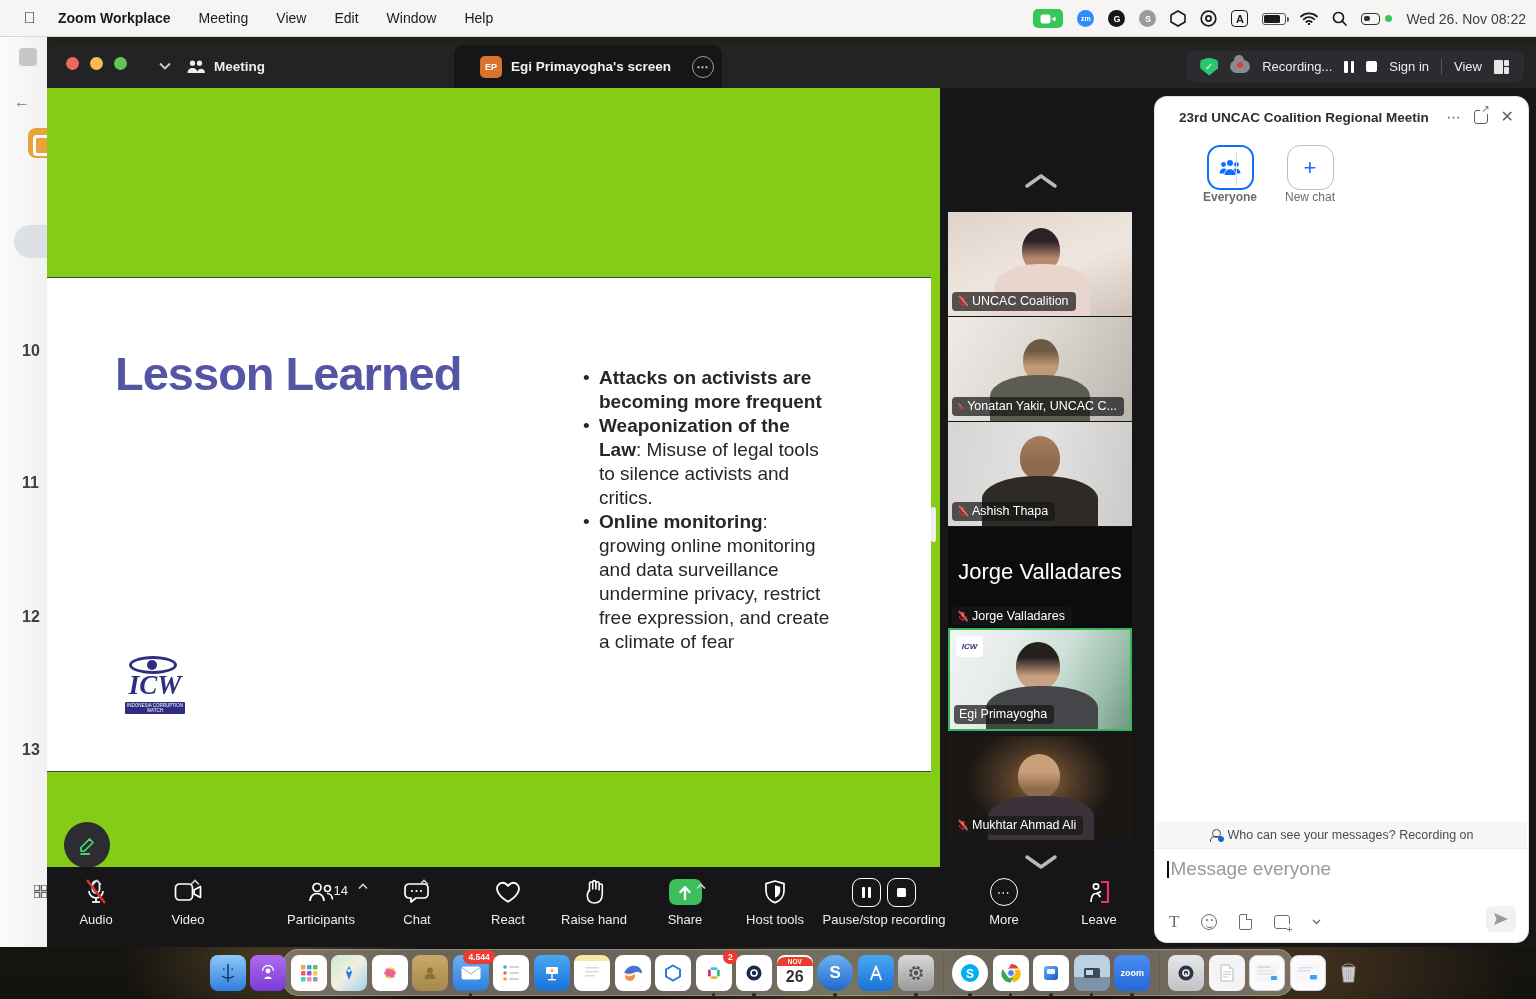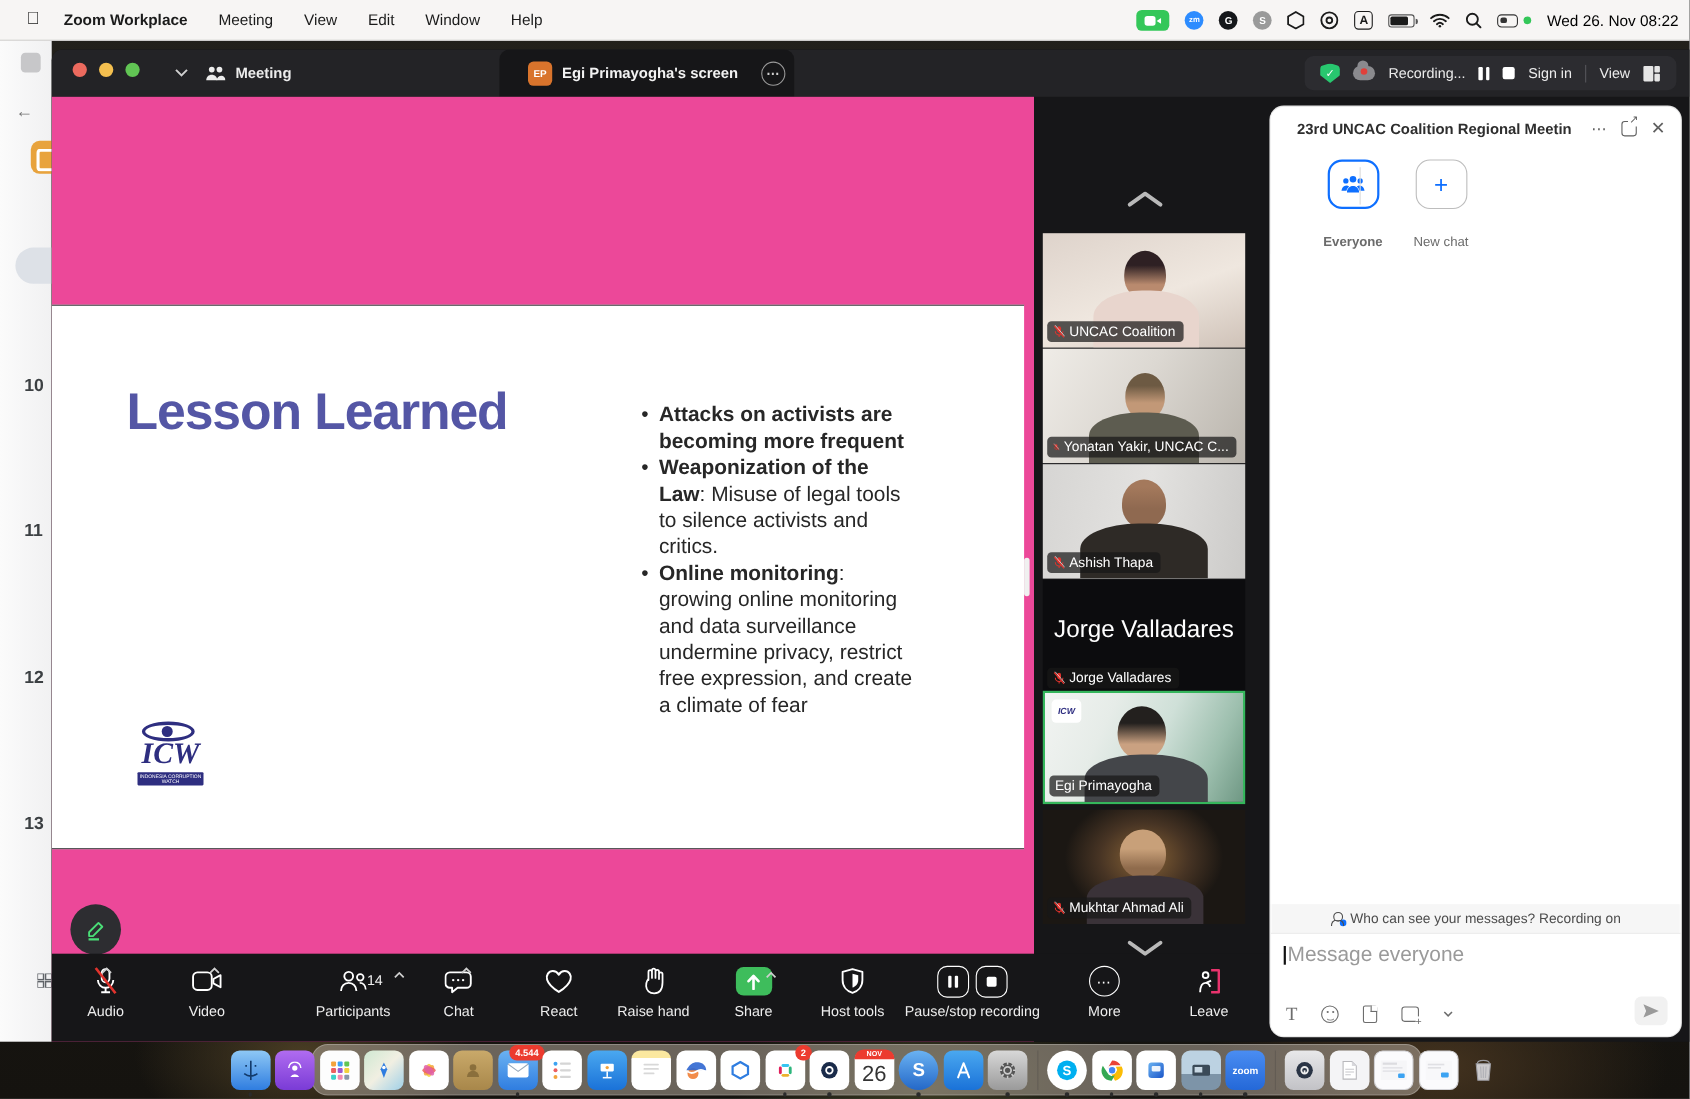--- a/index.html
+++ b/index.html
@@ -23,21 +23,21 @@
   .cam-pill { width:30px; height:19px; background:#34c759; border-radius:5px; display:flex; align-items:center; justify-content:center; }
   .cam-pill svg { display:block; }
   .circ { width:17px; height:17px; border-radius:50%; color:#fff; font-size:9px; font-weight:bold; display:flex; align-items:center; justify-content:center; }
   .abox { width:17px; height:17px; border:1.7px solid #1b1b1b; border-radius:4px; font-size:11px; font-weight:bold; display:flex; align-items:center; justify-content:center; }
   .batt { width:24px; height:12px; border:1.5px solid #555; border-radius:3px; position:relative; }
   .batt::after { content:""; position:absolute; right:-4px; top:3px; width:2.5px; height:5px; background:#555; border-radius:0 2px 2px 0; }
   .batt .fill { position:absolute; left:1px; top:1px; bottom:1px; width:70%; background:#1b1b1b; border-radius:1.5px; }
   .cc-pill { width:19px; height:12px; border:1.5px solid #333; border-radius:4px; position:relative; }
   .cc-pill::before { content:""; position:absolute; left:2px; top:2px; width:6px; height:5px; background:#333; border-radius:2px; }
   .green-dot { width:7px; height:7px; border-radius:50%; background:#34c759; margin-left:-9px; }
-  .clock { font-size:14px; color:#000000; }
+  .clock { font-size:14px; color:#404040; }
 
   
   .bgwin { left:0; top:37px; width:47px; height:910px; background:linear-gradient(90deg,#fbfbfb,#f1f1f2); }
   .bgwin .sq { position:absolute; left:19px; top:11px; width:18px; height:18px; background:#c7c7c9; border-radius:4px; }
   .bgwin .num { position:absolute; left:22px; font-size:16px; font-weight:bold; color:#3c4043; }
   .bgwin .grid-ic { position:absolute; left:34px; top:848px; width:13px; height:13px; color:#5f6368; }
   .yellow-chip { position:absolute; left:28px; top:91px; width:19px; height:30px; background:#e8a33d; border-radius:8px 0 0 8px; }
   .yellow-chip::after{ content:""; position:absolute; left:5px; top:7px; width:14px; height:15px; border:3px solid #fff; border-right:none; border-radius:4px 0 0 4px;}
   .gray-oval { position:absolute; left:14px; top:188px; width:33px; height:33px; background:#dde1e7; border-radius:17px 0 0 17px; }
   .backarrow { position:absolute; left:14px; top:56px; color:#757575; font-size:16px; }
@@ -55,21 +55,21 @@
   .cloud-rec { position:relative; width:20px; height:13px; background:#8a8a8e; border-radius:8px; }
   .cloud-rec::before { content:""; position:absolute; left:4px; top:-5px; width:10px; height:10px; background:#8a8a8e; border-radius:50%; }
   .cloud-rec::after { content:""; position:absolute; left:7px; top:2px; width:6px; height:6px; background:#e0403a; border-radius:50%; }
   .rec-pause { display:flex; gap:3px; } .rec-pause i { width:3.5px; height:12px; background:#fff; border-radius:1px; }
   .rec-stop { width:11px; height:11px; background:#fff; border-radius:2px; }
   .vdiv { width:1px; height:16px; background:#55555a; }
   .view-grid { width:16px; height:14px; display:grid; grid-template-columns:9px 5px; grid-template-rows:6.5px 6.5px; gap:1px; }
   .view-grid i { background:#e6e6e6; border-radius:1px; } .view-grid i:first-child{ grid-row:span 2; }
 
   
-  .stage { position:absolute; left:0; top:43px; width:893px; height:859px; background:#ec4899; }
+  .stage { position:absolute; left:0; top:43px; width:893px; height:859px; background:#84cc16; }
   .slide { position:absolute; left:0; top:189px; width:884px; height:495px; background:#ffffff; border-top:1px solid #46464a; border-bottom:1px solid #46464a; }
   .slide-title { position:absolute; left:68px; top:68px; font-size:47px; font-weight:bold; letter-spacing:-1px; color:#5456a5; }
   .bullets { position:absolute; left:536px; top:88px; width:252px; font-size:19px; line-height:1.265; color:#272727; }
   .bullets .b-item { position:relative; padding-left:16px; }
   .bullets .b-item::before { content:"•"; position:absolute; left:0; top:0; }
   .icw { position:absolute; left:76px; top:378px; width:64px; height:60px; }
   .icw .eye { position:absolute; left:6px; top:0; width:48px; height:18px; border:3px solid #2e2e80; border-radius:50%; }
   .icw .pupil { position:absolute; left:24px; top:4px; width:10px; height:10px; background:#2e2e80; border-radius:50%; }
   .icw .acr { position:absolute; left:0; top:14px; width:64px; text-align:center; font-family:"Liberation Serif", serif; font-weight:bold; font-size:27px; color:#2e2e80; font-style:italic; }
   .icw .cap { position:absolute; left:2px; top:46px; width:60px; background:#2e2e80; color:#fff; font-size:4.5px; text-align:center; padding:1px 0; border-radius:1px; }
@@ -106,21 +106,21 @@
   .chat-title { position:absolute; left:24px; top:13px; width:250px; font-size:13.5px; font-weight:bold; color:#2e2e2e; white-space:nowrap; overflow:hidden; }
   .chat-hicons { position:absolute; right:14px; top:10px; display:flex; gap:13px; color:#5f5f5f; align-items:center; }
   .hic { font-size:14px; }
   .openic { width:14px; height:14px; border:1.6px solid #5f5f5f; border-radius:3px; position:relative; }
   .openic::after{ content:"↗"; position:absolute; right:-3px; top:-8px; font-size:10px; background:#fff; padding-left:1px;}
   .chat-tabs { position:relative; height:92px; }
   .ctab { position:absolute; top:6px; display:flex; flex-direction:column; align-items:center; width:70px; }
   .ctab .box { width:47px; height:45px; border-radius:13px; display:flex; align-items:center; justify-content:center; }
   .box-everyone { border:2.2px solid #0e6fff; color:#0e6fff; }
   .box-new { border:1.4px solid #bdbdbd; color:#0e6fff; font-size:22px; font-weight:300; }
-  .ctab .tlbl { margin-top:23px; font-size:12px; color:#6b6b6b; }
+  .ctab .tlbl { margin-top:0; font-size:12px; color:#6b6b6b; }
   .tlbl-active { color:#0e6fff; font-weight:bold; }
   .ctab-div { position:absolute; left:81px; top:13px; width:1px; height:34px; background:#dcdcdc; }
   .chat-body { position:absolute; left:0; top:134px; right:0; bottom:120px; background:#fff; }
   .chat-notice { position:absolute; left:1px; right:1px; bottom:94px; height:26px; background:#f6f6f6; display:flex; align-items:center; justify-content:center; gap:6px; font-size:12.5px; color:#4c4c4c; }
   .notice-person { position:relative; width:12px; height:12px; }
   .notice-person::before{ content:""; position:absolute; left:2px; top:0; width:7px; height:7px; border:1.4px solid #4c4c4c; border-radius:50%;}
   .notice-person::after{ content:""; position:absolute; left:0; top:7px; width:10px; height:5px; border:1.4px solid #4c4c4c; border-bottom:none; border-radius:5px 5px 0 0;}
   .notice-dot { position:absolute; right:-2px; bottom:-1px; width:6px; height:6px; background:#0e6fff; border-radius:50%; }
   .chat-input { position:absolute; left:0; right:0; bottom:0; height:94px; border-top:1px solid #ececec; }
   .caret { display:inline-block; width:1.5px; height:17px; background:#111; vertical-align:-3px; margin-right:2px; }
@@ -136,21 +136,21 @@
   .smiley::after { content:""; position:absolute; left:3.5px; top:8px; width:7px; height:3.5px; border-bottom:1.5px solid #6d6d6d; border-radius:0 0 7px 7px; }
 
   
   .dock { position:absolute; left:283px; top:949px; width:1010px; height:47px; background:rgba(168,158,146,.58); border:1px solid rgba(255,255,255,.25); border-radius:15px; display:flex; align-items:center; justify-content:center; gap:4.5px; padding:0 6px; }
   .dicon { position:relative; width:36px; height:36px; border-radius:8px; display:flex; align-items:center; justify-content:center; font-size:15px; font-weight:bold; color:#fff; flex:0 0 auto; }
   .dicon .dot { position:absolute; left:50%; bottom:-6px; width:3.5px; height:3.5px; margin-left:-2px; background:#2b2b2b; border-radius:50%; }
   .badge { position:absolute; right:-6px; top:-5px; background:#ec3b2f; color:#fff; border-radius:9px; font-size:8.5px; font-weight:bold; padding:2px 5px; }
   .dsep { width:1px; height:36px; background:rgba(90,85,78,.6); margin:0 4px; flex:0 0 auto; }
   .cal { background:#fff; flex-direction:column; color:#333; }
   .cal .mo { font-size:6.5px; color:#fff; background:#ec3b2f; width:100%; text-align:center; border-radius:8px 8px 0 0; padding:1.2px 0; font-weight:bold;}
-  .cal .dy { font-size:20px; font-weight:normal; line-height:1.4; }
+  .cal .dy { font-size:16px; font-weight:bold; line-height:1.4; }
 </style>
 </head>
 <body>
 
 <div class="screen">
 
   <div class="abs menubar">
     <span class="apple"></span>
     <span class="appname">Zoom Workplace</span>
     <span class="mitem">Meeting</span>

